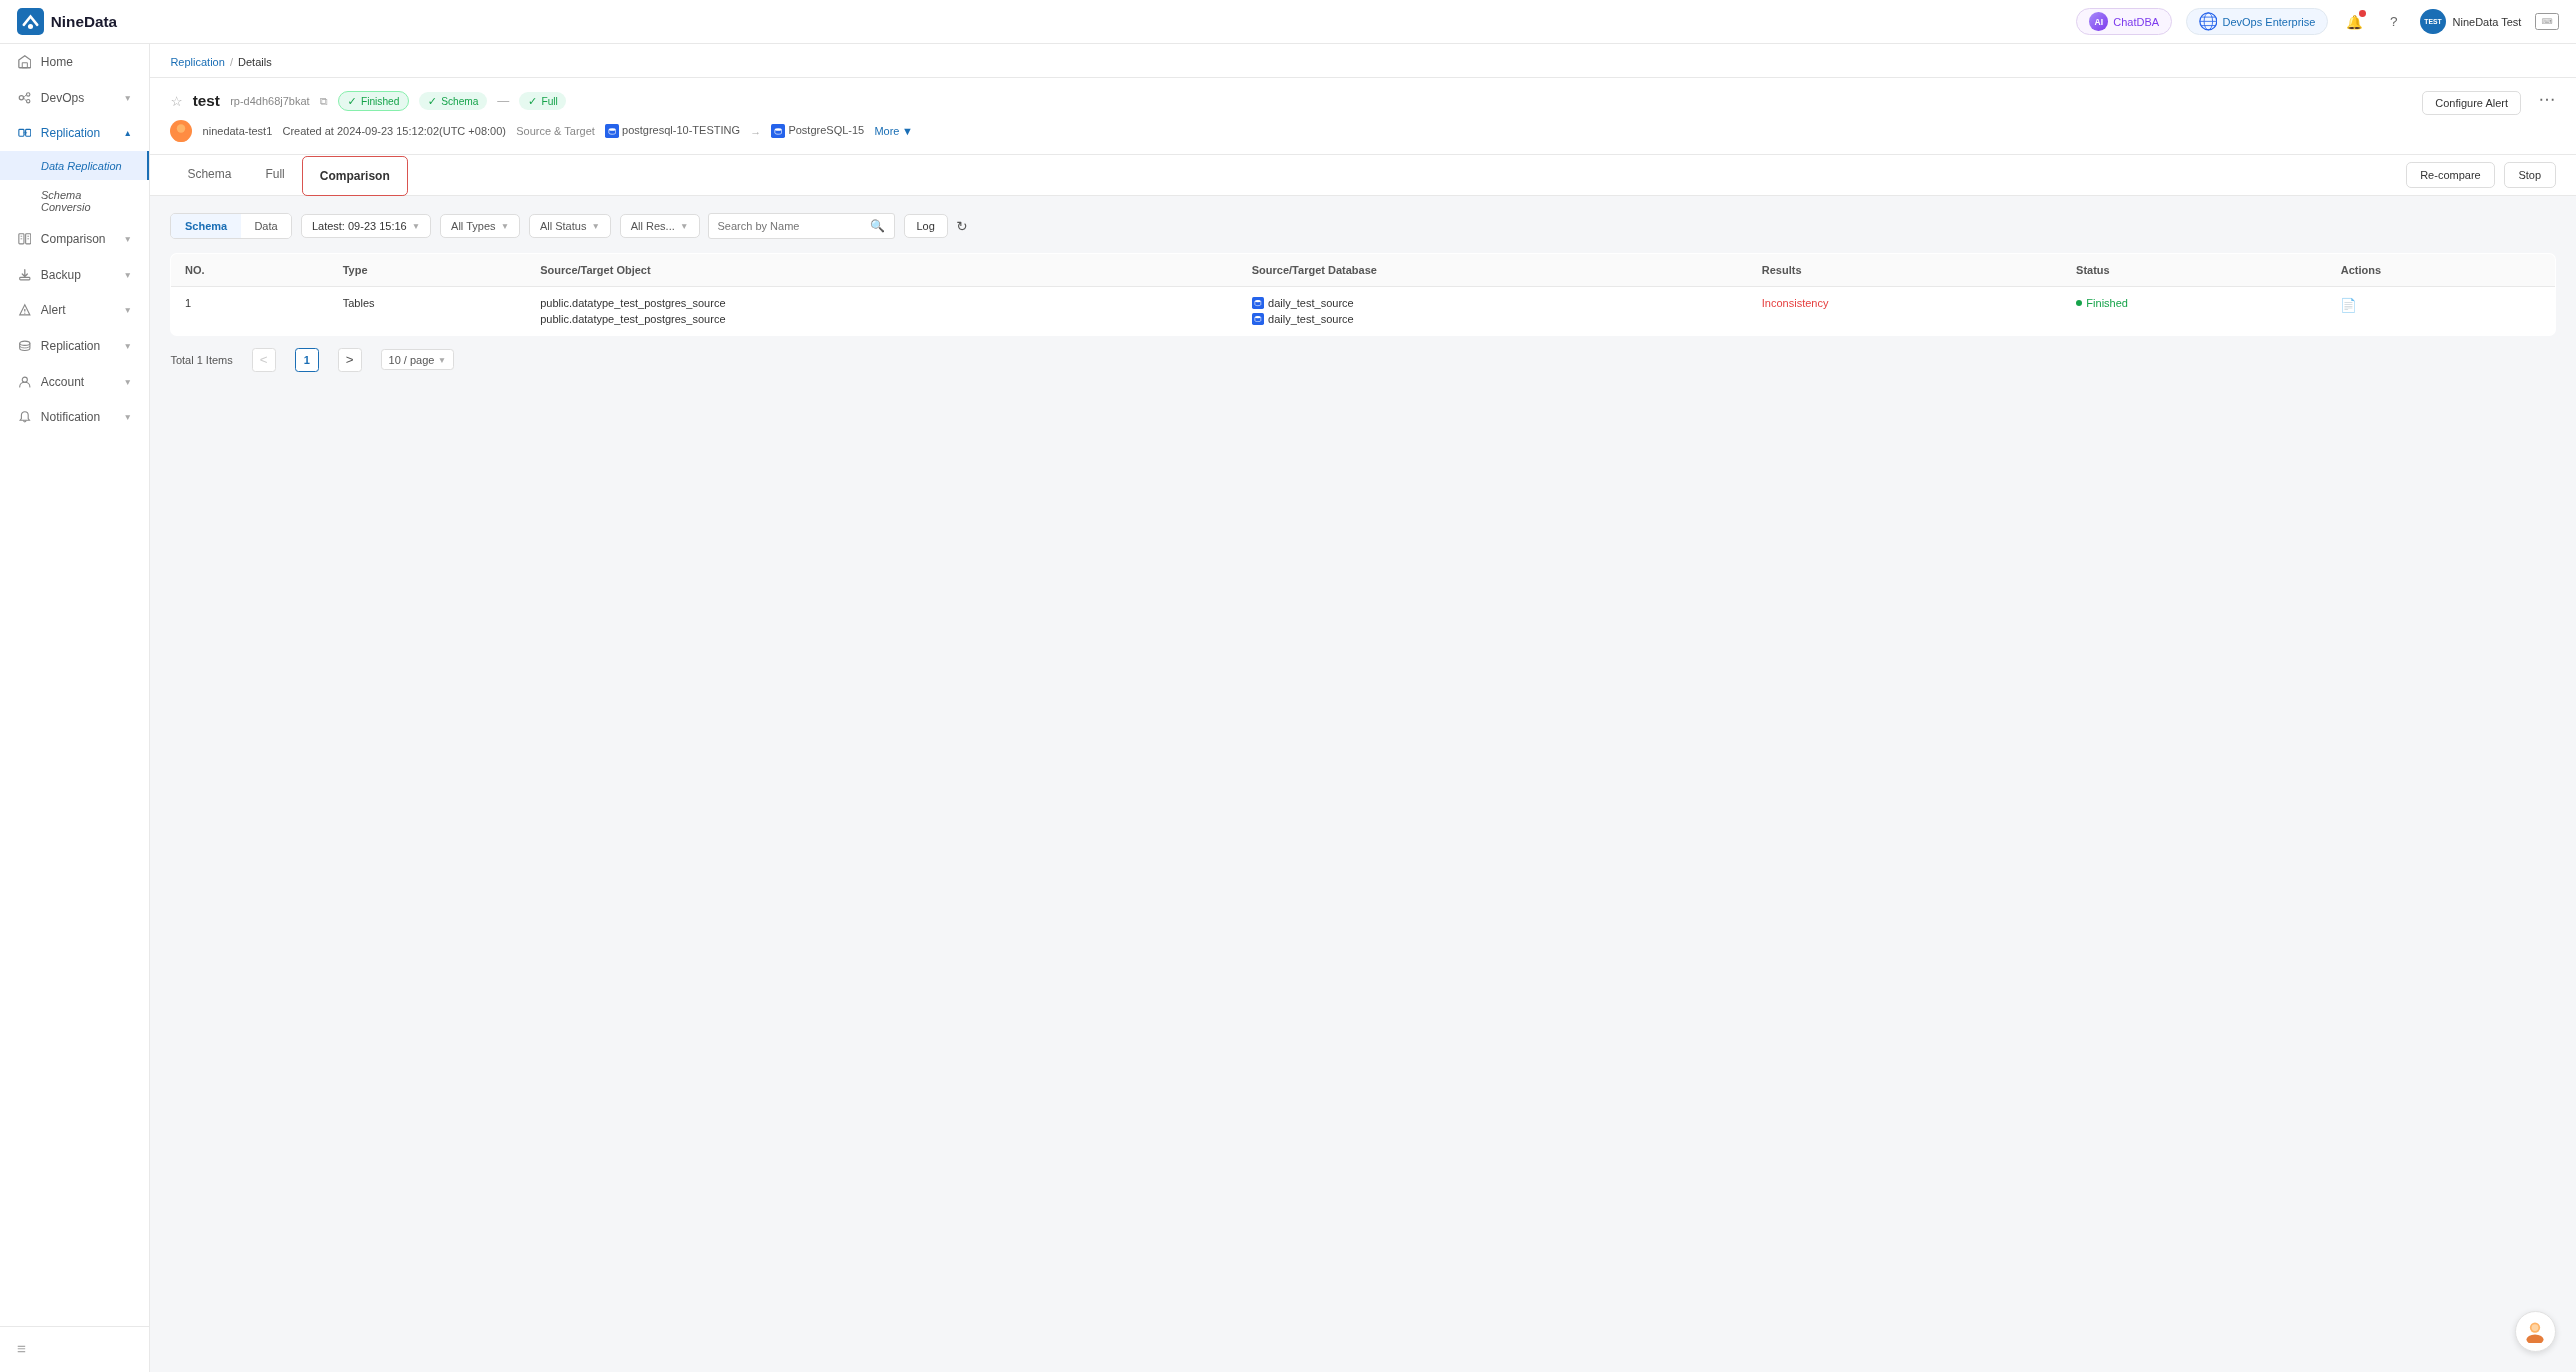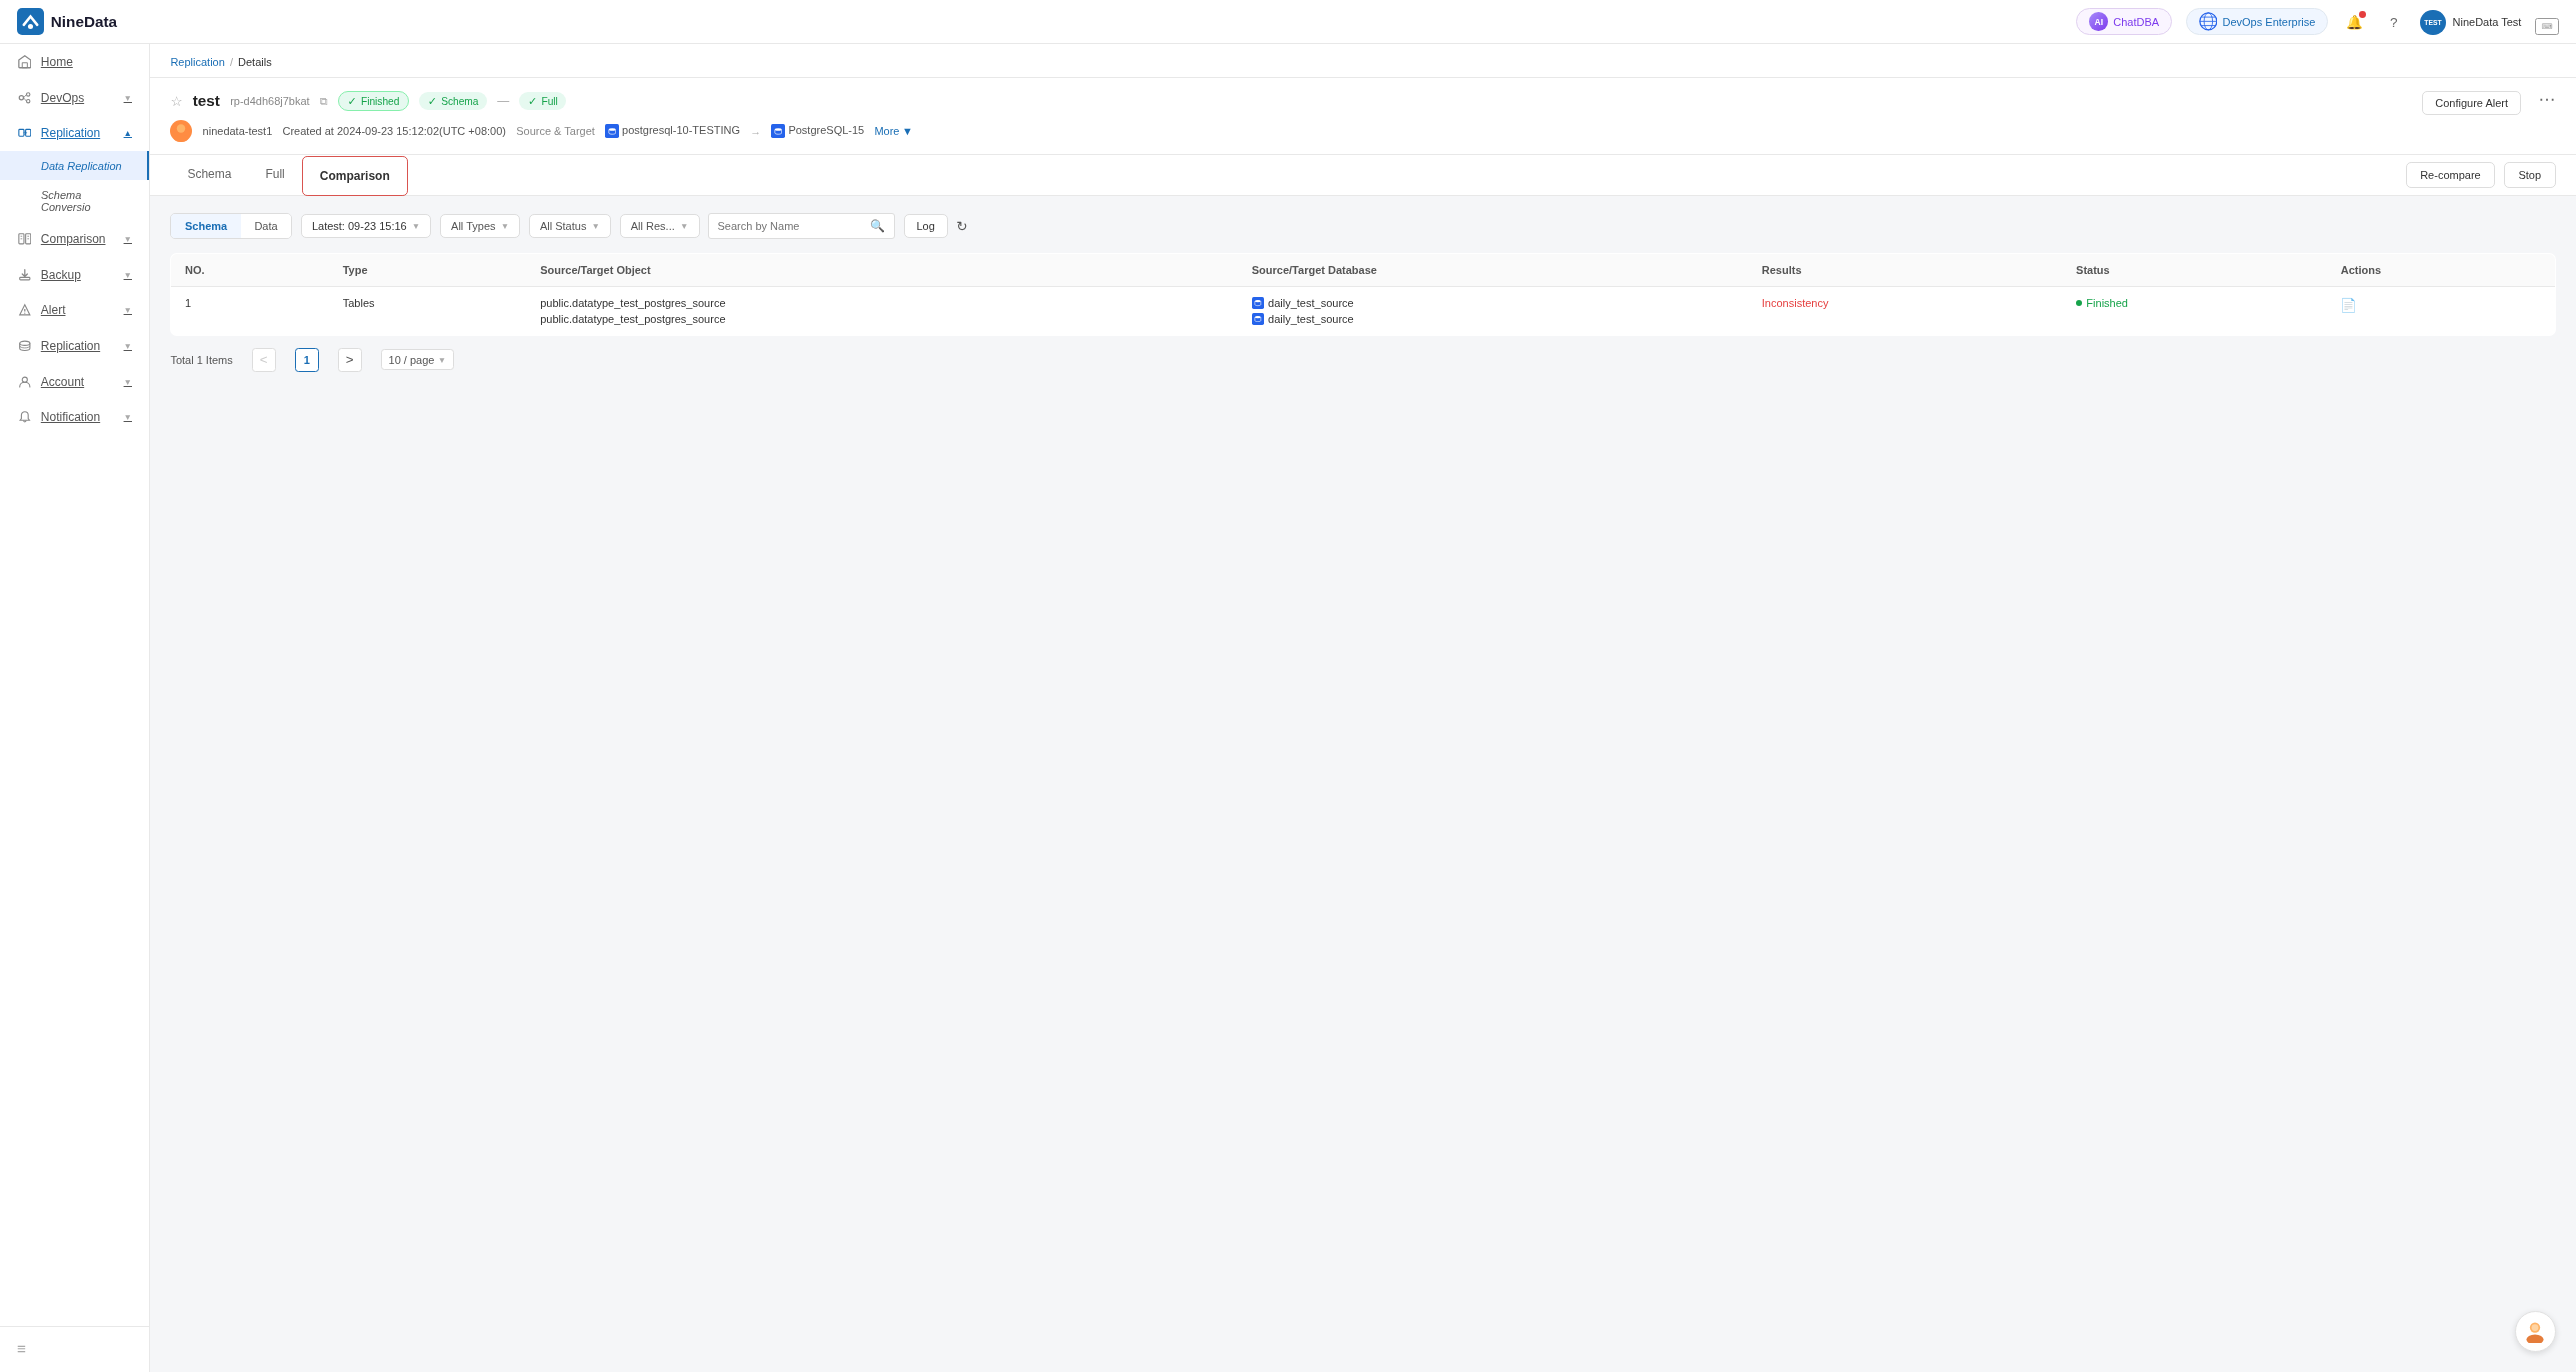--- a/index.html
+++ b/index.html
@@ -6,21 +6,21 @@
     body { font-family: -apple-system, BlinkMacSystemFont, 'Segoe UI', sans-serif; font-size: 12px; background: #f5f6f8; color: #333; display: flex; flex-direction: column; height: 100vh; overflow: hidden; }
 
     
     .topnav {
       display: flex; align-items: center; justify-content: space-between;
       background: #fff; height: 44px; padding: 0 17px;
       border-bottom: 0.9px solid #e8e8e8; flex-shrink: 0;
     }
     .topnav-logo { display: flex; align-items: center; gap: 6.8px; font-weight: 700; font-size: 15.3px; color: #1a1a2e; }
     .topnav-logo svg { width: 27px; height: 27px; }
-    .topnav-right { display: flex; align-items: flex-end; gap: 13.6px; }
+    .topnav-right { display: flex; align-items: center; gap: 13.6px; }
     .topnav-chatdba {
       display: flex; align-items: center; gap: 5.1px; padding: 3.4px 12px;
       border: 0.9px solid #e0d0f0; border-radius: 17px; background: #faf5ff; cursor: pointer;
       font-size: 11px; font-weight: 500; color: #7c3aed;
     }
     .topnav-chatdba-icon { width: 18.7px; height: 18.7px; border-radius: 50%; background: linear-gradient(135deg, #a78bfa, #7c3aed); display: flex; align-items: center; justify-content: center; color: #fff; font-size: 8.5px; font-weight: 700; }
     .topnav-enterprise {
       display: flex; align-items: center; gap: 5.1px; padding: 3.4px 12px;
       border: 0.9px solid #e0e8f0; border-radius: 17px; background: #f0f6ff; cursor: pointer;
       font-size: 11px; color: #1a6eb5;
@@ -37,21 +37,20 @@
 
     
     .sidebar {
       width: 150px; background: #fff; border-right: 0.9px solid #e8e8e8;
       display: flex; flex-direction: column; flex-shrink: 0; overflow-y: auto;
     }
     .sidebar-item {
       display: flex; align-items: center; gap: 8.5px; padding: 10.2px 17px;
       cursor: pointer; color: #555; font-size: 12px; font-weight: 500;
       transition: background 0.15s;
-      text-decoration: underline;
     }
     .sidebar-item.active-parent { color: #1a6eb5; }
     .sidebar-item-icon { width: 15.3px; height: 15.3px; flex-shrink: 0; display: flex; align-items: center; justify-content: center; }
     .sidebar-item-label { flex: 1; }
     .sidebar-item-chevron { font-size: 8.5px; color: #aaa; }
     .sidebar-sub-item {
       display: flex; align-items: center; padding: 8.5px 17px 8.5px 41px;
       cursor: pointer; color: #555; font-size: 11px; transition: background 0.15s; font-style: italic;
     }
     .sidebar-sub-item.active { color: #1a6eb5; background: #e8f0fe; font-weight: 500; border-right: 2.6px solid #1a6eb5; }

